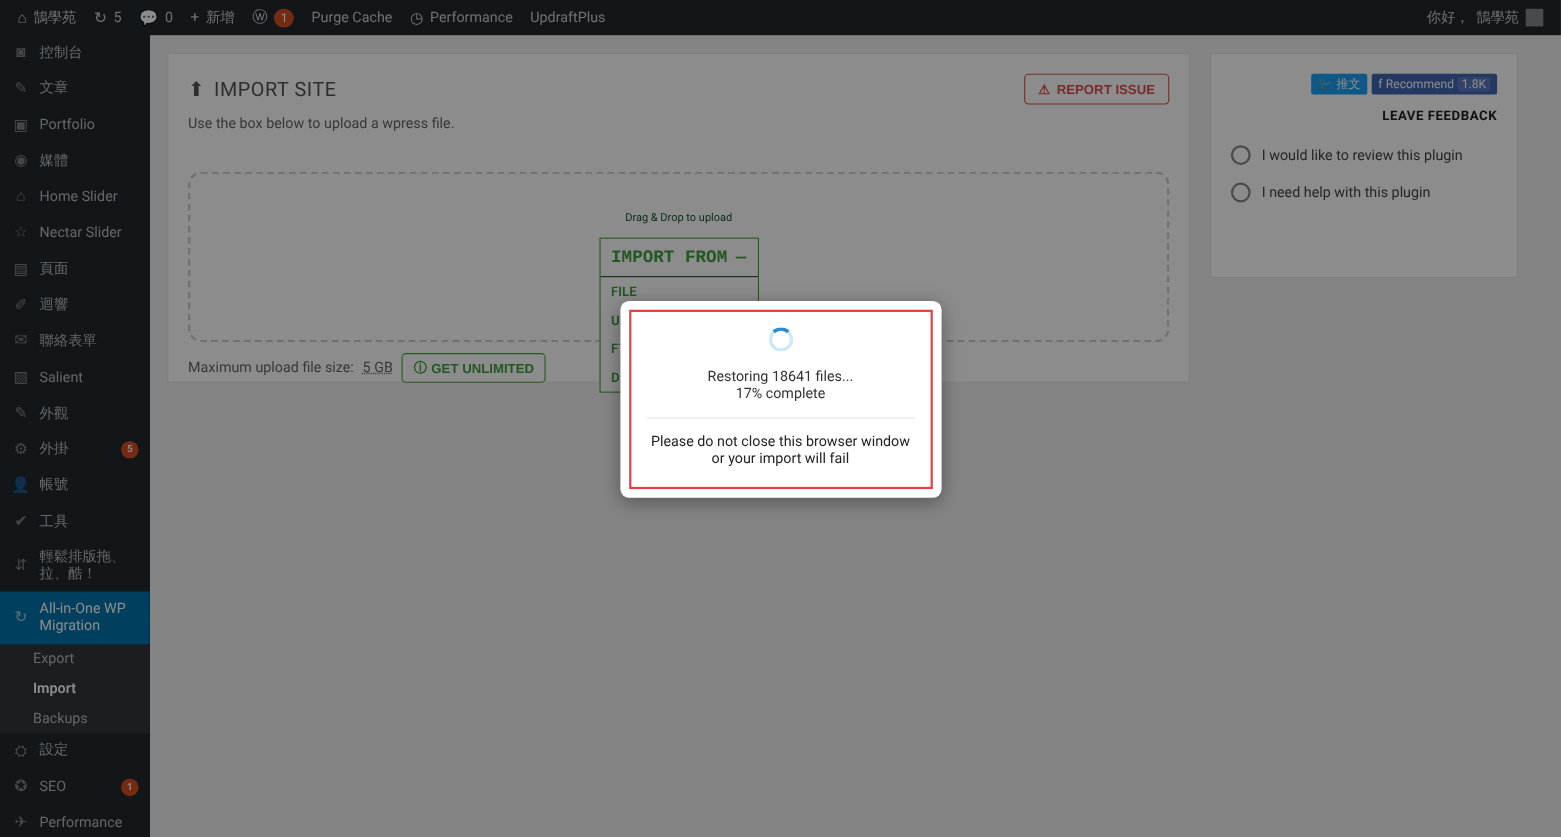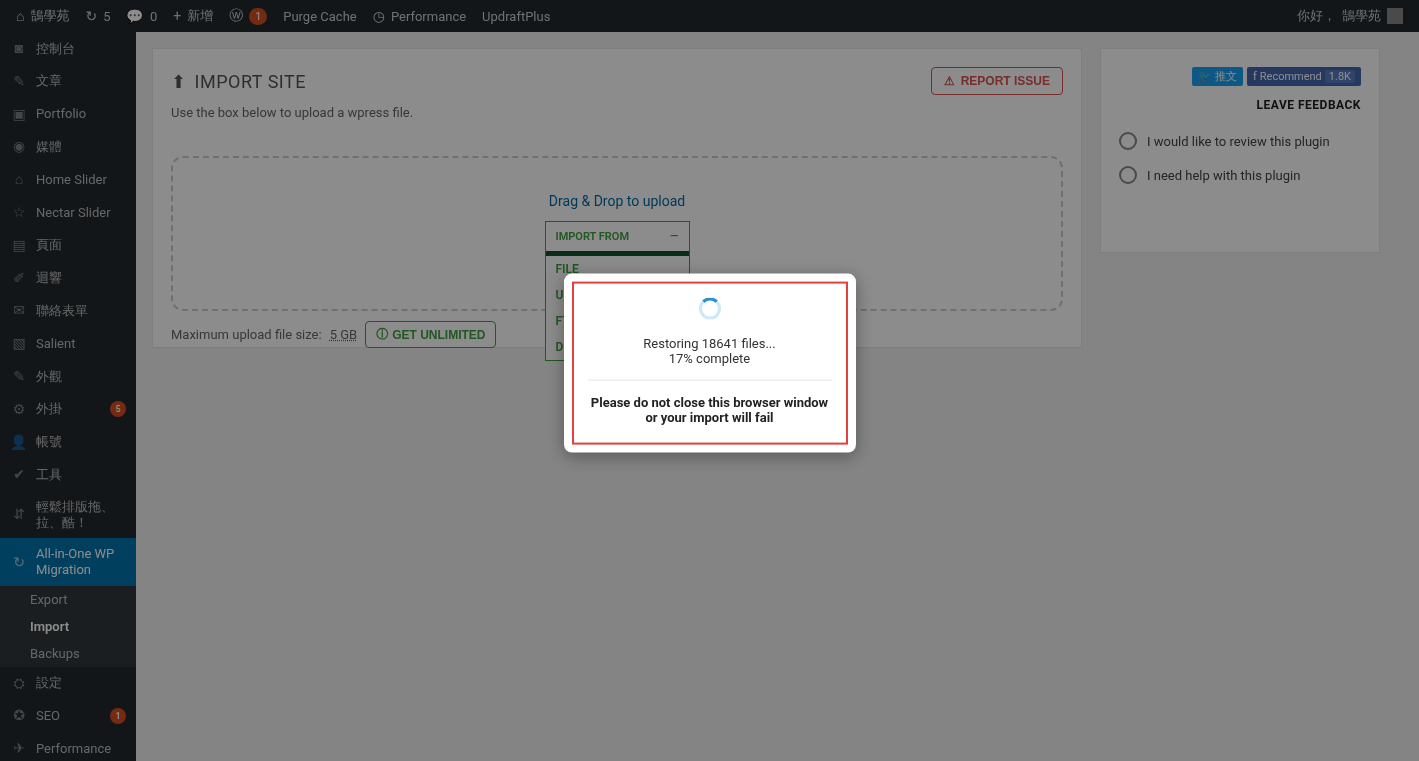--- a/index.html
+++ b/index.html
@@ -189,37 +189,38 @@
   align-items: center;
   padding-top: 25px;
   color: #999;
 }
 .cloud-icon {
   width: 36px;
   height: 28px;
   margin-bottom: 10px;
   color: #444;
 }
-.dropzone-text { color: #0369a1; font-size: 14px; }
+.dropzone-text { color: #14532d; font-size: 10px; }
 
 .import-dd {
   margin-top: 12px;
   width: 145px;
   border: 1px solid #3fa03f;
   background: #fff;
 }
 .import-dd-head {
   padding: 8px 10px;
   display: flex;
   align-items: center;
   justify-content: space-between;
   color: #3fa03f;
   font-weight: 600;
-  font-size: 11px;
-  border-bottom: 5px solid #14532d;
+  font-size: 16px;
+  border-bottom: 1px solid #14532d;
+  font-family: Liberation Mono, monospace;
 }
 .import-dd-item {
   padding: 6px 10px;
   color: #3fa03f;
   font-weight: 600;
   font-size: 12px;
   cursor: pointer;
 }
 
 .upload-limit {
@@ -326,21 +327,21 @@
 .spinner {
   width: 22px;
   height: 22px;
   border: 3px solid #cde8f8;
   border-top-color: #2a8dd4;
   border-radius: 50%;
   margin: 0 auto 16px;
 }
 .modal-text { font-size: 13px; color: #333; }
 .modal hr { margin: 14px 0; border: none; border-top: 1px solid #e5e5e5; }
-.modal-warn { font-size: 13px; font-weight: 700; color: #222; }
+.modal-warn { font-size: 13px; font-weight: 400; color: #222; }
 </style>
 </head>
 <body>
 
 <div class="adminbar">
   <div class="ab-item">
     <span class="ab-icon">⌂</span>
     <span>鵠學苑</span>
   </div>
   <div class="ab-item">

